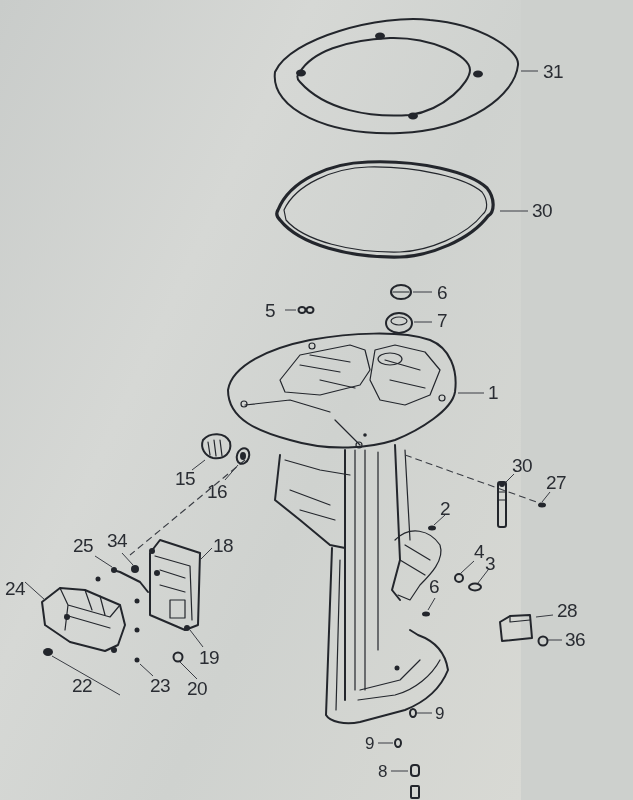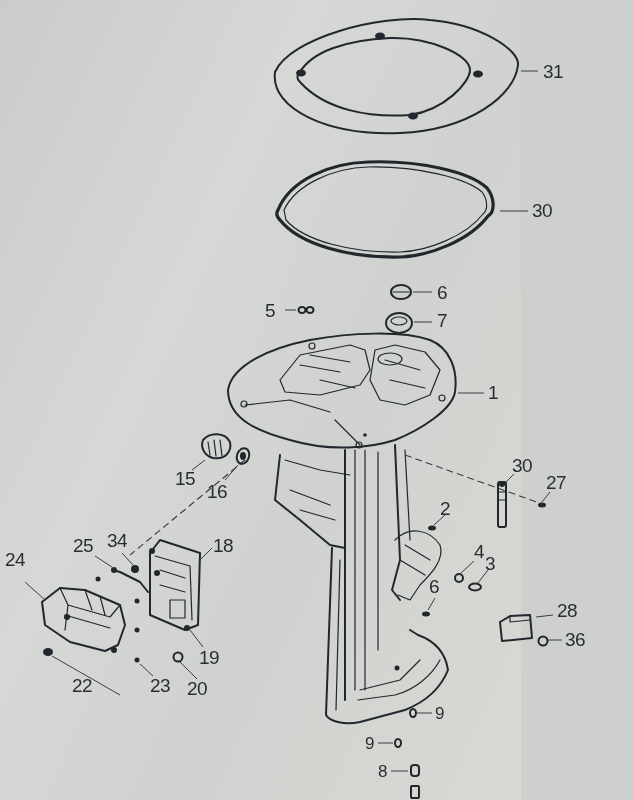--- a/index.html
+++ b/index.html
@@ -221,21 +221,21 @@
   <span class="callout" style="left:207px;top:482px">16</span>
   <span class="callout" style="left:512px;top:456px">30</span>
   <span class="callout" style="left:546px;top:473px">27</span>
   <span class="callout" style="left:440px;top:499px">2</span>
   <span class="callout" style="left:474px;top:542px">4</span>
   <span class="callout" style="left:485px;top:554px">3</span>
   <span class="callout" style="left:429px;top:577px">6</span>
   <span class="callout" style="left:213px;top:536px">18</span>
   <span class="callout" style="left:73px;top:536px">25</span>
   <span class="callout" style="left:107px;top:531px">34</span>
-  <span class="callout" style="left:5px;top:550px">24</span>
+  <span class="callout" style="left:5px;top:579px">24</span>
   <span class="callout" style="left:199px;top:648px">19</span>
   <span class="callout" style="left:72px;top:676px">22</span>
   <span class="callout" style="left:150px;top:676px">23</span>
   <span class="callout" style="left:187px;top:679px">20</span>
   <span class="callout" style="left:557px;top:601px">28</span>
   <span class="callout" style="left:565px;top:630px">36</span>
   <span class="callout sm" style="left:435px;top:705px">9</span>
   <span class="callout sm" style="left:365px;top:735px">9</span>
   <span class="callout sm" style="left:378px;top:763px">8</span>
 </div>

